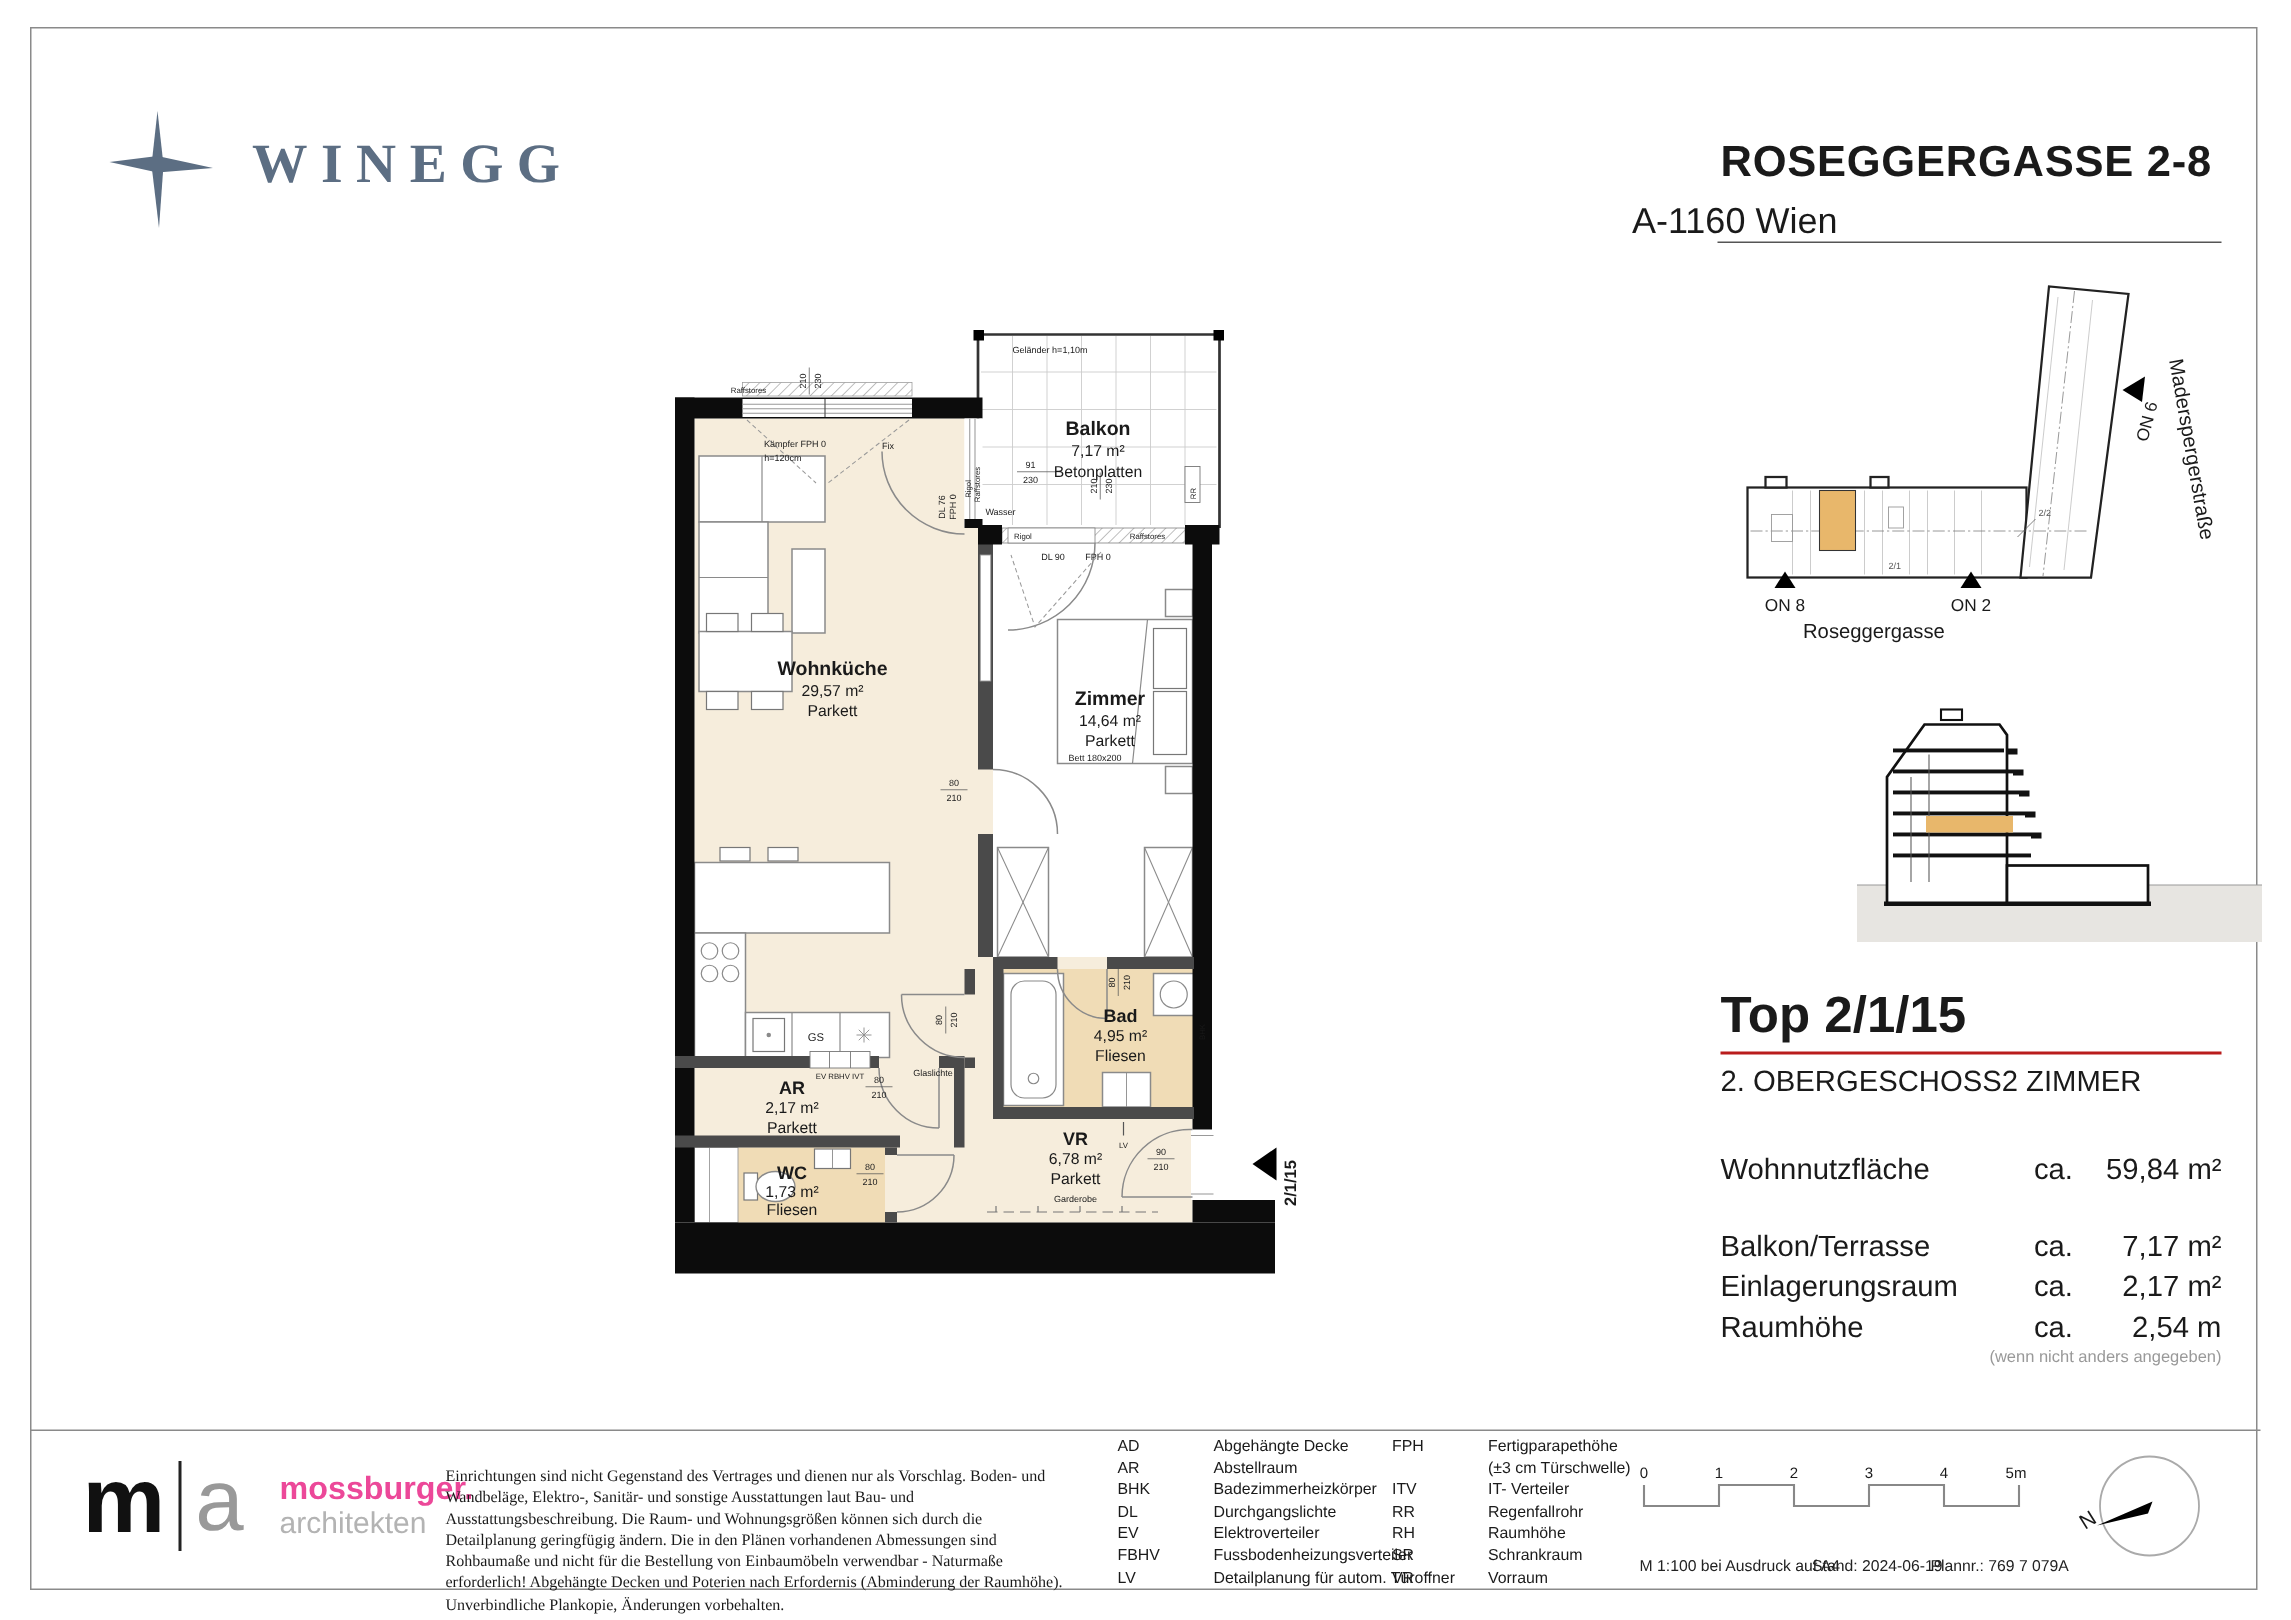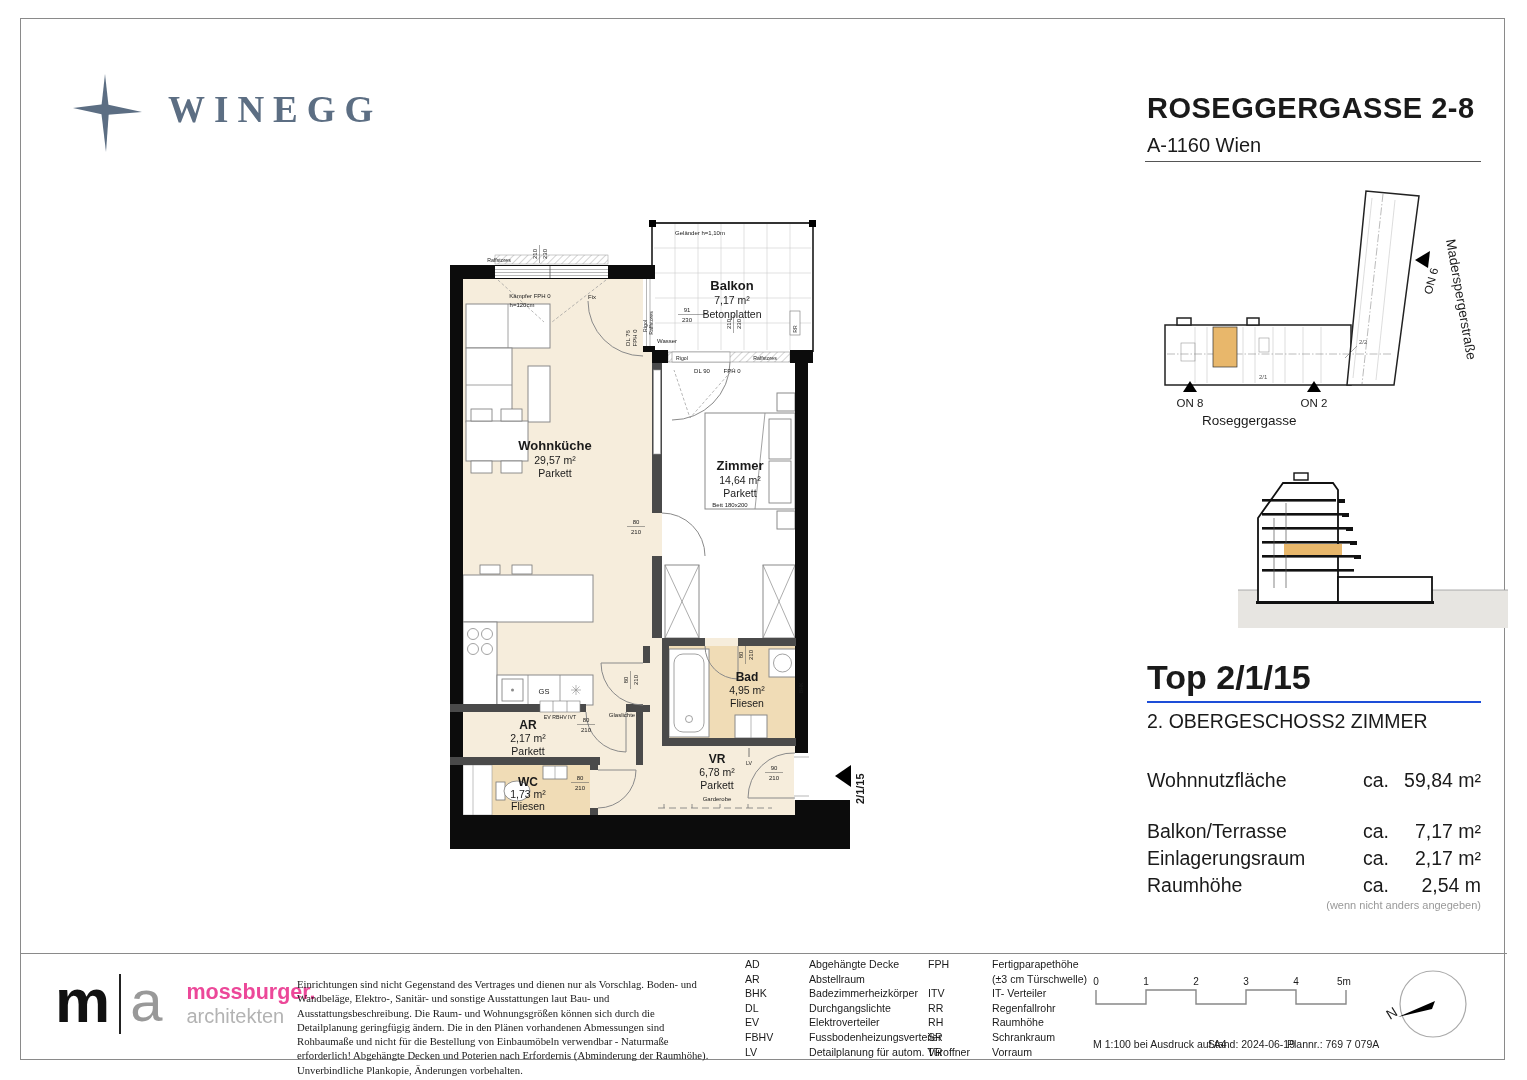--- a/index.html
+++ b/index.html
@@ -4,31 +4,31 @@
 <style>
   html,body{margin:0;padding:0;background:#fff;}
   .page{position:relative;width:1527px;height:1080px;background:#fff;overflow:hidden;
         font-family:"Liberation Sans",sans-serif;color:#1a1a1a;}
   .frame{position:absolute;left:20px;top:18px;width:1485px;height:1042px;
          border:1.5px solid #8a8a8a;box-sizing:border-box;}
   .footer-sep{position:absolute;left:20px;top:953px;width:1487px;border-top:1px solid #8a8a8a;}
   .logo-word{position:absolute;left:168px;top:88px;font-family:"Liberation Serif",serif;
              font-weight:bold;font-size:37px;letter-spacing:9px;color:#5c6e83;}
   .addr-title{position:absolute;left:1147px;top:92px;font-size:29px;font-weight:bold;letter-spacing:.5px;}
-  .addr-sub{position:absolute;left:1147px;top:134px;font-size:20px;}
+  .addr-sub{position:absolute;left:1088px;top:134px;font-size:24px;}
   .addr-line{position:absolute;left:1145px;top:161px;width:336px;border-top:1.5px solid #555;}
 
   
   .info{position:absolute;left:1147px;top:658px;width:334px;}
-  .info-title{font-size:34px;font-weight:bold;border-bottom:2px solid #1d4ed8;padding-bottom:4px;}
+  .info-title{font-size:34px;font-weight:bold;border-bottom:2px solid #b91c1c;padding-bottom:4px;}
   .info-sub{display:flex;font-size:19.5px;padding-top:7px;}
   .info-rows{margin-top:36px;}
   .irow{display:flex;align-items:baseline;font-size:19.5px;margin-bottom:4px;}
   .irow .lbl{flex:1;}
-  .irow .ca{width:40px;text-align:right;}
+  .irow .ca{width:40px;text-align:center;}
   .irow .val{width:92px;text-align:right;}
   .irow.first{margin-bottom:28px;}
   .info-note{text-align:right;font-size:11px;color:#999;margin-top:-2px;}
 
   
   .ma-logo{position:absolute;left:55px;top:972px;display:flex;align-items:flex-start;}
   .ma-m{font-size:62px;font-weight:800;line-height:58px;color:#111;}
   .ma-div{width:2px;height:60px;background:#222;margin:2px 9px 0 9px;}
   .ma-a{font-size:58px;font-weight:300;line-height:58px;color:#999;}
   .ma-text{margin-left:24px;margin-top:8px;}

